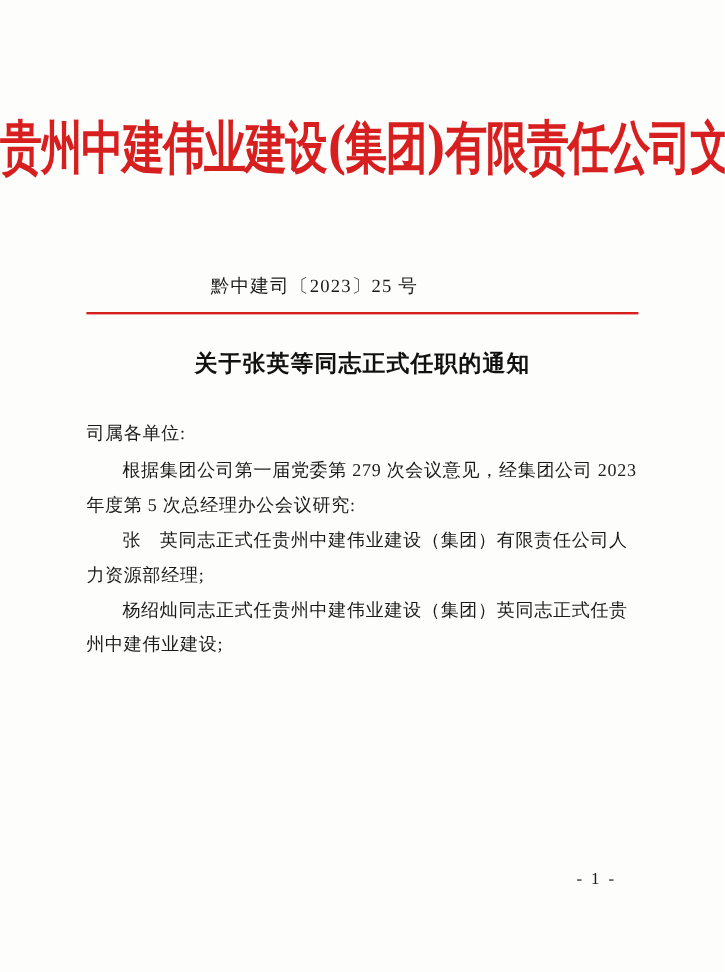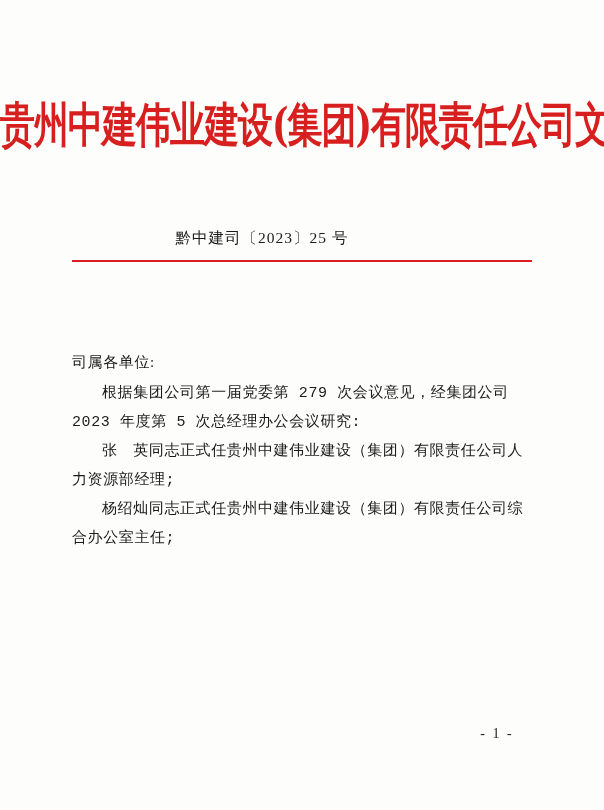--- a/index.html
+++ b/index.html
@@ -82,21 +82,20 @@
     line-height: 29px;
     letter-spacing: 0.6px;
     color: #1a1a1a;
   }
   .salutation {
     margin: 0 0 2px 0;
   }
   .para {
     margin: 0;
     text-indent: 2em;
-    font-family: Liberation Mono, monospace;
   }
   .page-number {
     position: absolute;
     top: 726px;
     left: 0;
     width: 604px;
     text-align: center;
     font-size: 14px;
     letter-spacing: 2px;
     color: #1a1a1a;
@@ -109,25 +108,26 @@
 <body>
 
 <div class="page">
 
   <div class="masthead">贵州中建伟业建设(集团)有限责任公司文件</div>
 
   <div class="doc-number">黔中建司〔2023〕25 号</div>
 
   <div class="red-rule"></div>
 
+  <div class="doc-title">关于张英等同志正式任职的通知</div>
 
   <div class="body-block">
     <p class="salutation">司属各单位:</p>
     <p class="para">根据集团公司第一届党委第 279 次会议意见，经集团公司 2023 年度第 5 次总经理办公会议研究:</p>
     <p class="para">张　英同志正式任贵州中建伟业建设（集团）有限责任公司人力资源部经理;</p>
-    <p class="para">杨绍灿同志正式任贵州中建伟业建设（集团）有限责任公司综合办公室主任;</p>
+    <p class="para">杨绍灿同志正式任贵州中建伟业建设（集团）英同志正式任贵州中建伟业建设;</p>
   </div>
 
   <div class="page-number">
     <span class="pn-inner">- 1 -</span>
   </div>
 
 </div>
 
 </body></html>

